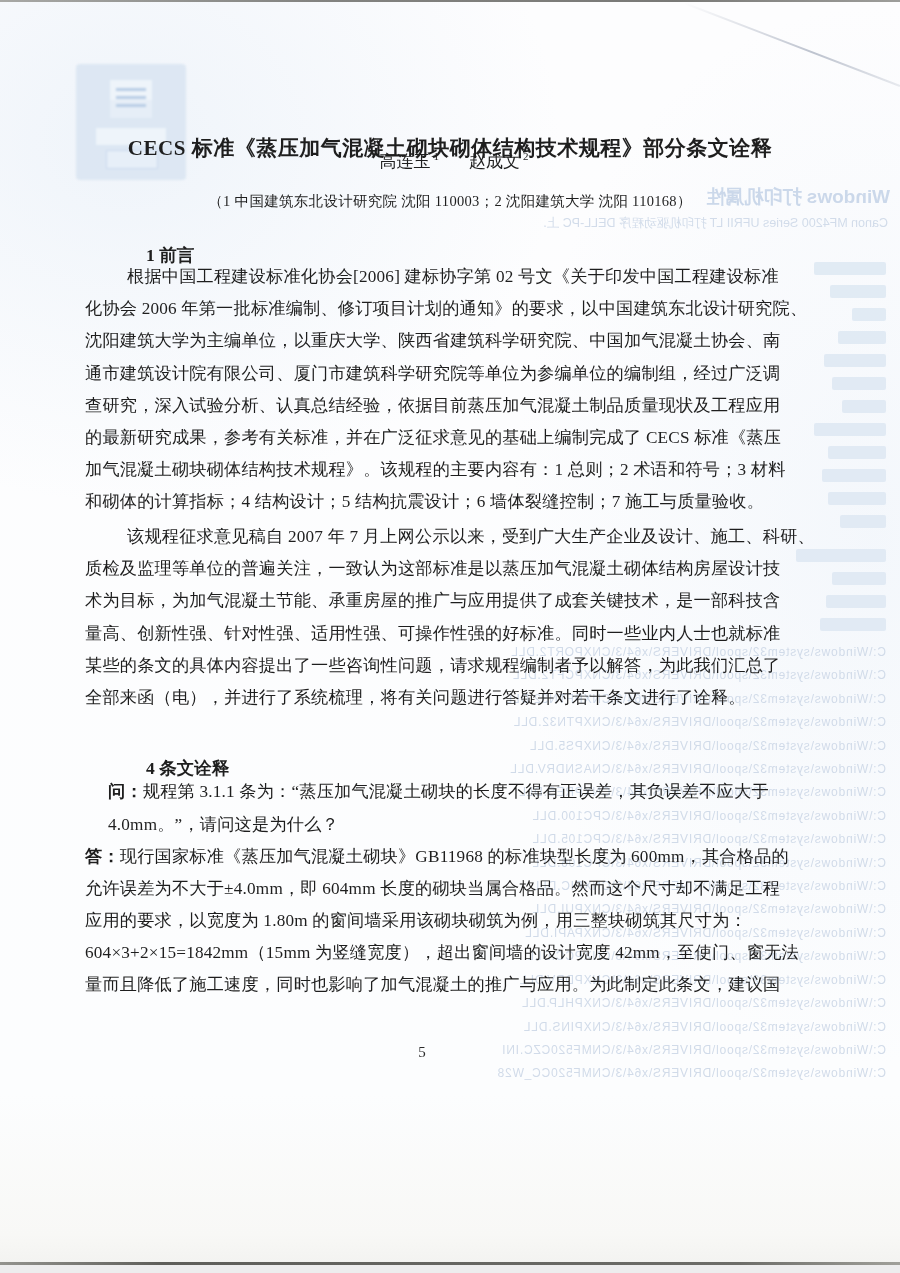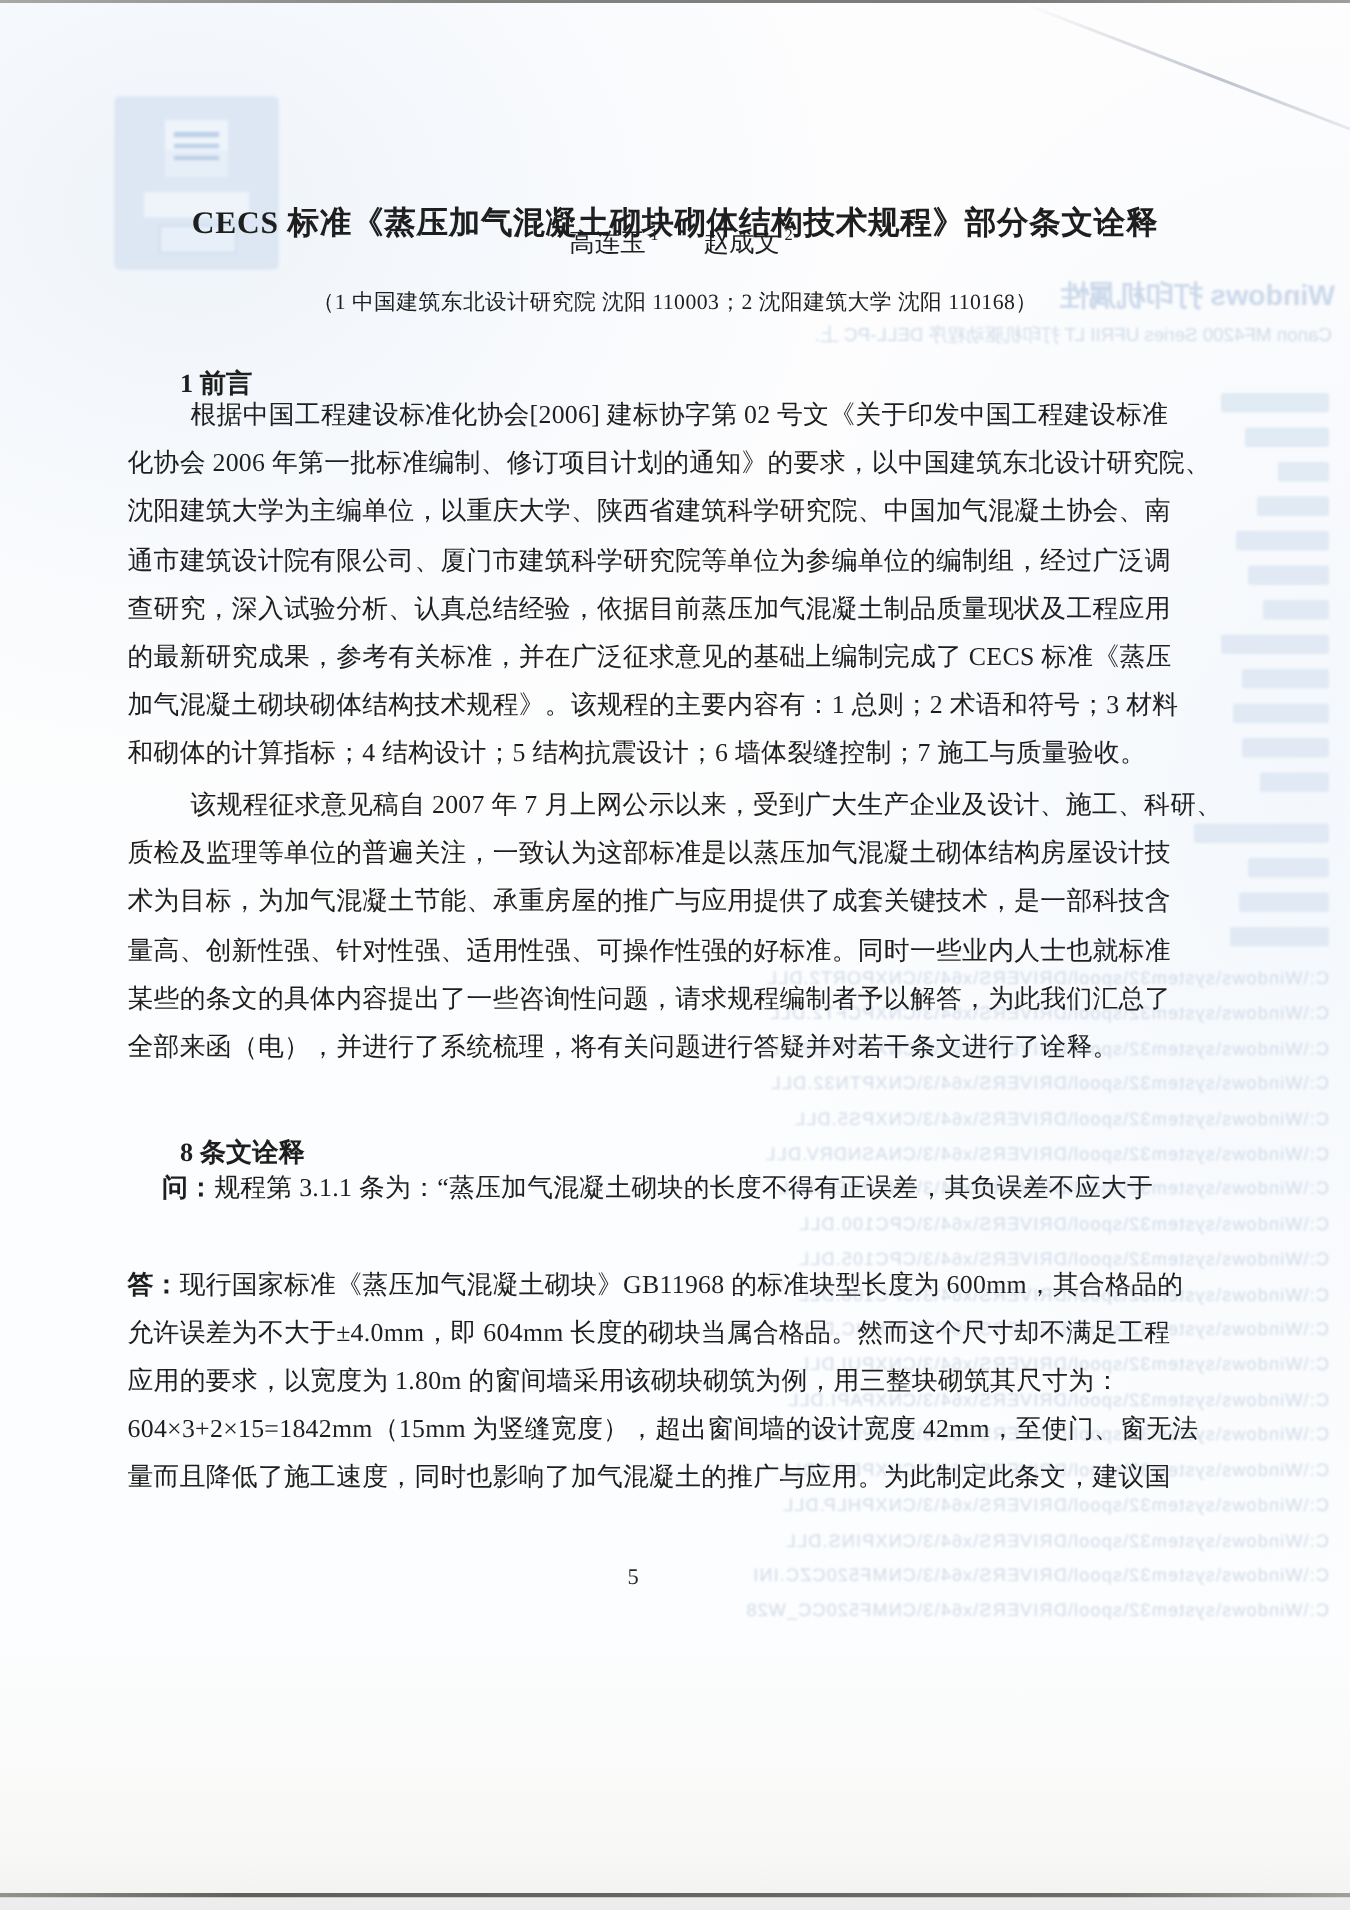--- a/index.html
+++ b/index.html
@@ -45,21 +45,21 @@
     font-size:12px;letter-spacing:.8px;line-height:23.4px;color:#d1dbe9;}
   .bleed-paths div{white-space:nowrap;}
   
   .content{position:absolute;inset:0;color:#1e1e1e;filter:blur(0.25px);}
   .title{position:absolute;top:112px;left:0;width:100%;text-align:center;
     font-size:21px;font-weight:700;letter-spacing:.5px;white-space:nowrap;margin-top:22px;}
   .authors{position:absolute;top:150px;left:4px;width:100%;text-align:center;font-size:17px;}
   .authors .gap{display:inline-block;width:30px;}
   .authors sup{font-size:11px;vertical-align:super;margin-left:3px;}
   .affil{position:absolute;top:192px;left:0;width:100%;text-align:center;font-size:14.5px;letter-spacing:.3px;}
-  .sec-h{position:absolute;left:120px;font-weight:700;font-size:17.5px;white-space:nowrap;}
+  .sec-h{position:absolute;left:146px;font-weight:700;font-size:17.5px;white-space:nowrap;}
   .sec-h1{top:243px;} .sec-h2{top:756px;}
   .para{position:absolute;left:85px;width:745px;font-size:17.2px;line-height:32.2px;
     letter-spacing:.2px;}
   .para div,.para .line{white-space:nowrap;}
   .p1{top:261px;} .p2{top:521px;}
   .p1 div:first-child,.p2 div:first-child{text-indent:42px;}
   .qa-q{top:776px;left:108px;width:722px;line-height:32.6px;}
   .qa-a{top:841px;line-height:32.1px;}
   .qa-label{font-weight:700;}
   .pageno{position:absolute;top:1044px;left:404px;width:36px;text-align:center;font-size:15px;color:#2a2a2a;}
@@ -155,24 +155,27 @@
 
     <div class="para p2">
         <div class="line">该规程征求意见稿自 2007 年 7 月上网公示以来，受到广大生产企业及设计、施工、科研、</div>
         <div class="line">质检及监理等单位的普遍关注，一致认为这部标准是以蒸压加气混凝土砌体结构房屋设计技</div>
         <div class="line">术为目标，为加气混凝土节能、承重房屋的推广与应用提供了成套关键技术，是一部科技含</div>
         <div class="line">量高、创新性强、针对性强、适用性强、可操作性强的好标准。同时一些业内人士也就标准</div>
         <div class="line">某些的条文的具体内容提出了一些咨询性问题，请求规程编制者予以解答，为此我们汇总了</div>
         <div class="line">全部来函（电），并进行了系统梳理，将有关问题进行答疑并对若干条文进行了诠释。</div>
       </div>
 
-    <div class="sec-h sec-h2">8 条文诠释</div>
+    <div class="sec-h sec-h2">4 条文诠释</div>
 
     <div class="para qa-q">
       <div class="line"><span class="qa-label">问：</span><span>规程第 3.1.1 条为：“蒸压加气混凝土砌块的长度不得有正误差，其负误差不应大于</span></div>
+      <div>
+          <div class="line">4.0mm。”，请问这是为什么？</div>
+        </div>
     </div>
 
     <div class="para qa-a">
       <div class="line"><span class="qa-label">答：</span><span>现行国家标准《蒸压加气混凝土砌块》GB11968 的标准块型长度为 600mm，其合格品的</span></div>
       <div>
           <div class="line">允许误差为不大于±4.0mm，即 604mm 长度的砌块当属合格品。然而这个尺寸却不满足工程</div>
           <div class="line">应用的要求，以宽度为 1.80m 的窗间墙采用该砌块砌筑为例，用三整块砌筑其尺寸为：</div>
           <div class="line">604×3+2×15=1842mm（15mm 为竖缝宽度），超出窗间墙的设计宽度 42mm，至使门、窗无法</div>
           <div class="line">量而且降低了施工速度，同时也影响了加气混凝土的推广与应用。为此制定此条文，建议国</div>
         </div>

